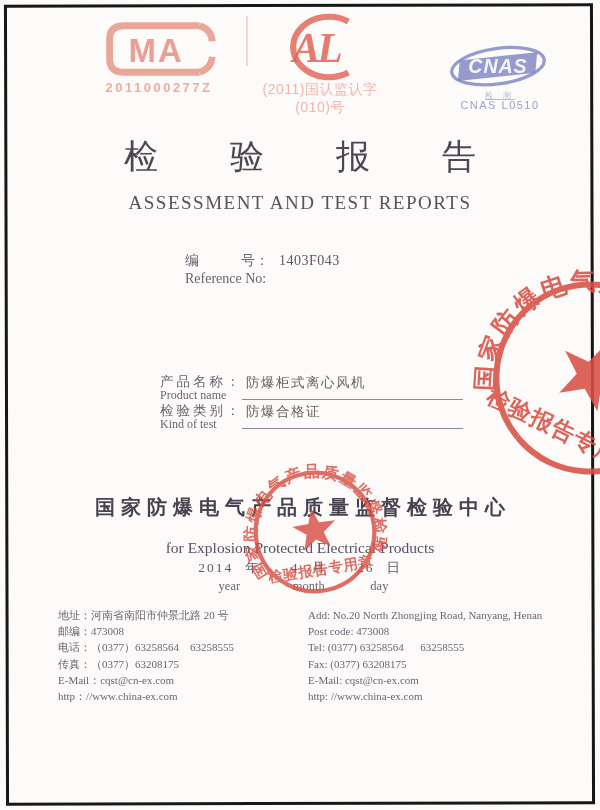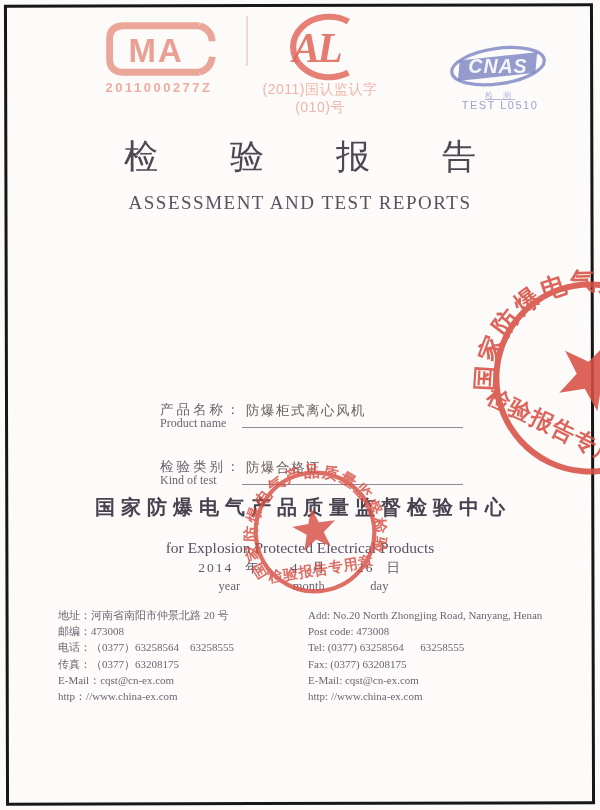--- a/index.html
+++ b/index.html
@@ -35,21 +35,21 @@
   }
   .title-en{
     position:absolute;top:192px;left:0;width:100%;
     text-align:center;font-size:19px;color:#585160;letter-spacing:1.5px;
   }
   
   .ref{position:absolute;left:185px;top:252px;font-size:14px;line-height:18px;color:#6a6370;}
   .ref .val{margin-left:10px;color:#5e5766;letter-spacing:.5px;}
   
   .fields{position:absolute;left:160px;top:374px;width:303px;}
-  .fr{position:relative;height:29px;margin-top:28px;}
+  .fr{position:relative;height:29px;}
   .fzh{font-size:13.5px;letter-spacing:3px;color:#6a6370;line-height:15px;}
   .fen{font-size:12px;color:#6a6370;line-height:13px;}
   .fval{position:absolute;left:86px;top:0;font-size:13.5px;letter-spacing:1.5px;color:#6a5e5f;}
   .ful{position:absolute;left:82px;right:0;top:25px;height:1px;background:#8f8896;}
   
   .centre-zh{
     position:absolute;top:494px;left:0;width:100%;text-align:center;
     font-size:20px;font-weight:600;color:#474250;letter-spacing:6px;text-indent:6px;white-space:nowrap;
   }
   .centre-en1{position:absolute;top:521px;left:0;width:100%;text-align:center;font-size:15.5px;color:#565064;}
@@ -90,25 +90,29 @@
     <text x="46" y="53" text-anchor="middle" font-size="44" font-weight="bold" font-style="italic" fill="#e2695d" opacity="0.88" letter-spacing="-3" font-family="Liberation Serif, serif">AL</text>
   </svg>
   <div class="stamp-num cal-num">(2011)国认监认字(010)号</div>
 
   <svg class="stamp" style="left:446px;top:40px;" width="104" height="56" viewBox="0 0 110 60">
     <path d="M 14,22 L 97,13 L 95,35 L 12,44 Z" fill="#7b85c2" opacity="0.8"></path>
     <ellipse cx="55" cy="28" rx="50" ry="19" fill="none" stroke="#7b85c2" stroke-width="3.5" opacity="0.8" transform="rotate(-8 55 28)"></ellipse>
     <text x="55" y="35" text-anchor="middle" font-size="21" font-weight="bold" font-style="italic" fill="#f4f4f9" letter-spacing="1" font-family="Liberation Sans, sans-serif">CNAS</text>
   </svg>
   <div class="stamp-num cnas-cat">检 测</div>
-  <div class="stamp-num cnas-num">TEST L0510</div>
+  <div class="stamp-num cnas-num">CNAS L0510</div>
 
   <div class="title-zh">检验报告</div>
   <div class="title-en">ASSESSMENT AND TEST REPORTS</div>
 
+  <div class="ref">
+    <div><span>编　　　号：</span><span class="val">1403F043</span></div>
+    <div>Reference No:</div>
+  </div>
 
   <div class="fields">
     <div class="fr">
       <div class="fzh">产品名称：</div>
       <div class="fval">防爆柜式离心风机</div>
       <div class="fen">Product name</div>
       <div class="ful"></div>
     </div>
     <div class="fr">
       <div class="fzh">检验类别：</div>

